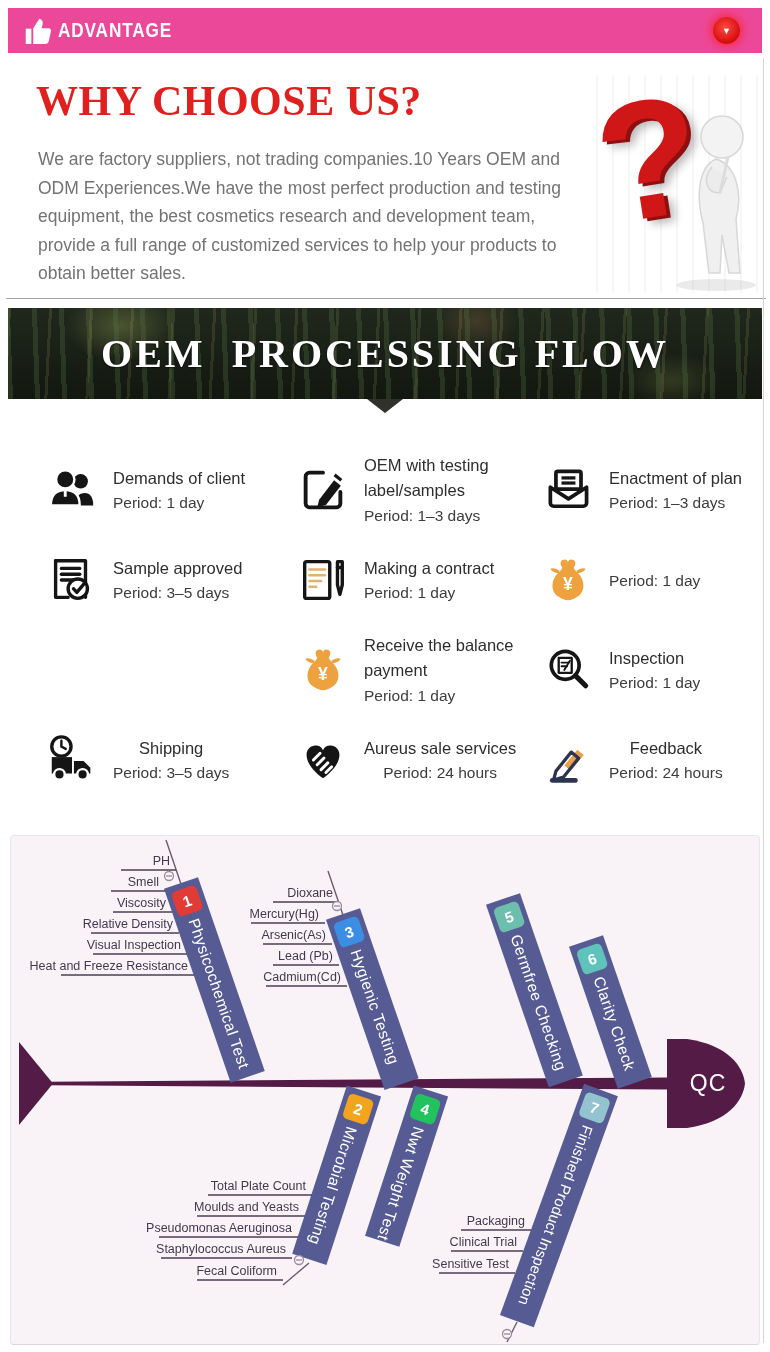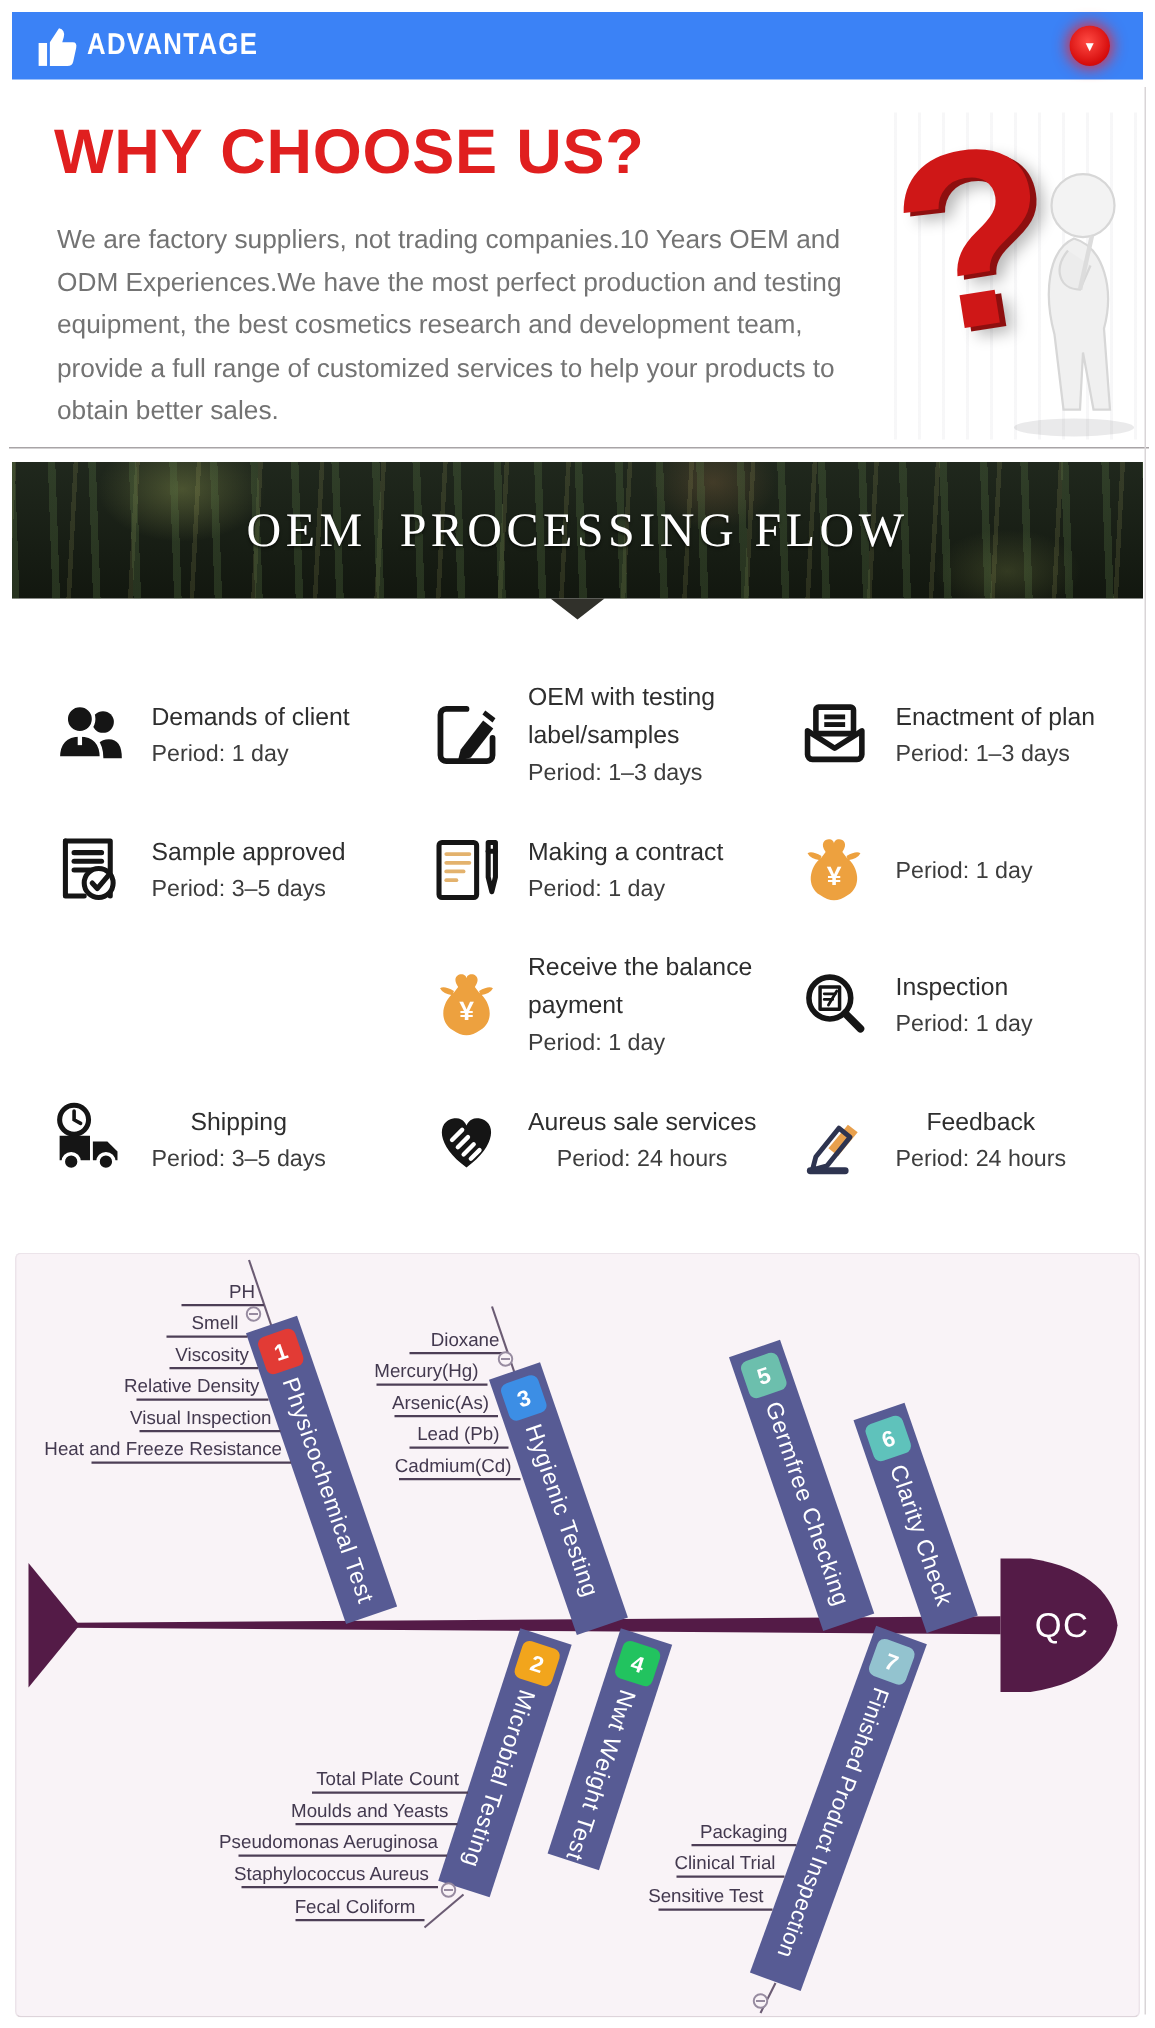--- a/index.html
+++ b/index.html
@@ -1,55 +1,55 @@
 <!DOCTYPE html>
 <html><head>
 <meta charset="utf-8">
 <style>
   html,body{margin:0;padding:0;background:#fff;}
   .page{position:relative;width:770px;height:1352px;background:#fff;overflow:hidden;
         font-family:"Liberation Sans",sans-serif;}
   
-  .adv-bar{position:absolute;left:8px;top:8px;width:754px;height:45px;background:#3b82f6;
+  .adv-bar{position:absolute;left:8px;top:8px;width:754px;height:45px;background:#ec4899;
            display:flex;align-items:center;}
   .adv-thumb{margin-left:14px;display:flex;align-items:center;}
   .adv-title{color:#fff;font-size:20px;font-weight:700;letter-spacing:1px;margin-left:6px;
              transform:scaleX(.86);transform-origin:left center;}
   .adv-btn{position:absolute;right:22px;top:9px;width:27px;height:27px;border-radius:50%;
            background:radial-gradient(circle at 45% 40%, #ff4a43, #d50b0b 70%);
            box-shadow:0 0 9px 2px rgba(255,30,30,.75);display:flex;align-items:center;
            justify-content:center;color:#fff;font-size:9px;cursor:pointer;border:none;}
   
   .why{position:absolute;left:0;top:55px;width:770px;height:240px;background:#fff;}
   .why-title{position:absolute;left:36px;top:22px;font-size:42px;font-weight:800;color:#e01f1f;
-             letter-spacing:.5px;}
+             letter-spacing:.5px;font-family:Liberation Serif, serif;}
   .why-body{position:absolute;left:38px;top:90px;width:556px;font-size:17.5px;line-height:28.5px;
             color:#737373;}
   .qfig{position:absolute;left:596px;top:20px;width:168px;height:218px;
         background:repeating-linear-gradient(90deg,rgba(140,140,155,.07) 0 2px,transparent 2px 16px);}
   .qmark{position:absolute;left:2px;top:-12px;font-size:168px;font-weight:800;color:#cf1717;
          transform:rotate(-9deg);text-shadow:4px 3px 0 #8e0f0f,8px 7px 10px rgba(0,0,0,.28);}
   .sep-line{position:absolute;left:6px;top:298px;width:760px;height:0;border-top:1px solid #a8a4a6;}
   
   .forest{position:absolute;left:8px;top:308px;width:754px;height:91px;
       background:
         repeating-linear-gradient(88deg, rgba(90,120,70,.28) 0 5px, transparent 5px 27px),
         repeating-linear-gradient(93deg, rgba(190,190,110,.14) 0 3px, transparent 3px 41px),
         radial-gradient(ellipse 80px 50px at 15% 20%, rgba(160,170,90,.35), transparent 70%),
         radial-gradient(ellipse 60px 45px at 62% 15%, rgba(150,110,70,.30), transparent 70%),
         radial-gradient(ellipse 70px 40px at 88% 80%, rgba(140,150,80,.25), transparent 70%),
         linear-gradient(#20281d,#12170f);
       display:flex;align-items:center;justify-content:center;}
-  .forest-title{color:#fff;font-family:"Liberation Serif",serif;font-size:32px;font-weight:400;
+  .forest-title{color:#fff;font-family:"Liberation Serif",serif;font-size:40px;font-weight:700;
                 letter-spacing:3px;white-space:pre;text-shadow:0 1px 2px rgba(0,0,0,.6);}
   .banner-tri{position:absolute;left:367px;top:399px;width:0;height:0;
               border-left:18px solid transparent;border-right:18px solid transparent;
               border-top:14px solid #31312b;}
   
-  .steps{position:absolute;left:0;top:440px;width:714px;height:370px;}
+  .steps{position:absolute;left:12px;top:440px;width:714px;height:370px;}
   .step{position:absolute;display:flex;align-items:center;gap:13px;height:84px;}
   .step-icon{flex:0 0 56px;display:flex;align-items:center;justify-content:center;}
   .step-title{font-size:16.5px;color:#2e2e2e;line-height:1.5;}
   .step-period{font-size:15.5px;color:#3d3d3d;line-height:1.5;margin-top:1px;}
   .c1{left:32px;width:250px;} .c2{left:283px;width:235px;} .c3{left:528px;width:225px;}
   .r1{top:8px;} .r2{top:98px;} .r3{top:188px;} .r4{top:278px;text-align:center;}
   .step-text{max-width:170px;}
   
   .fishbone{position:absolute;left:10px;top:835px;width:748px;height:508px;background:#f9f3f7;
             border:1px solid #ece4ea;border-bottom:1px solid #ded4da;border-radius:4px;}

